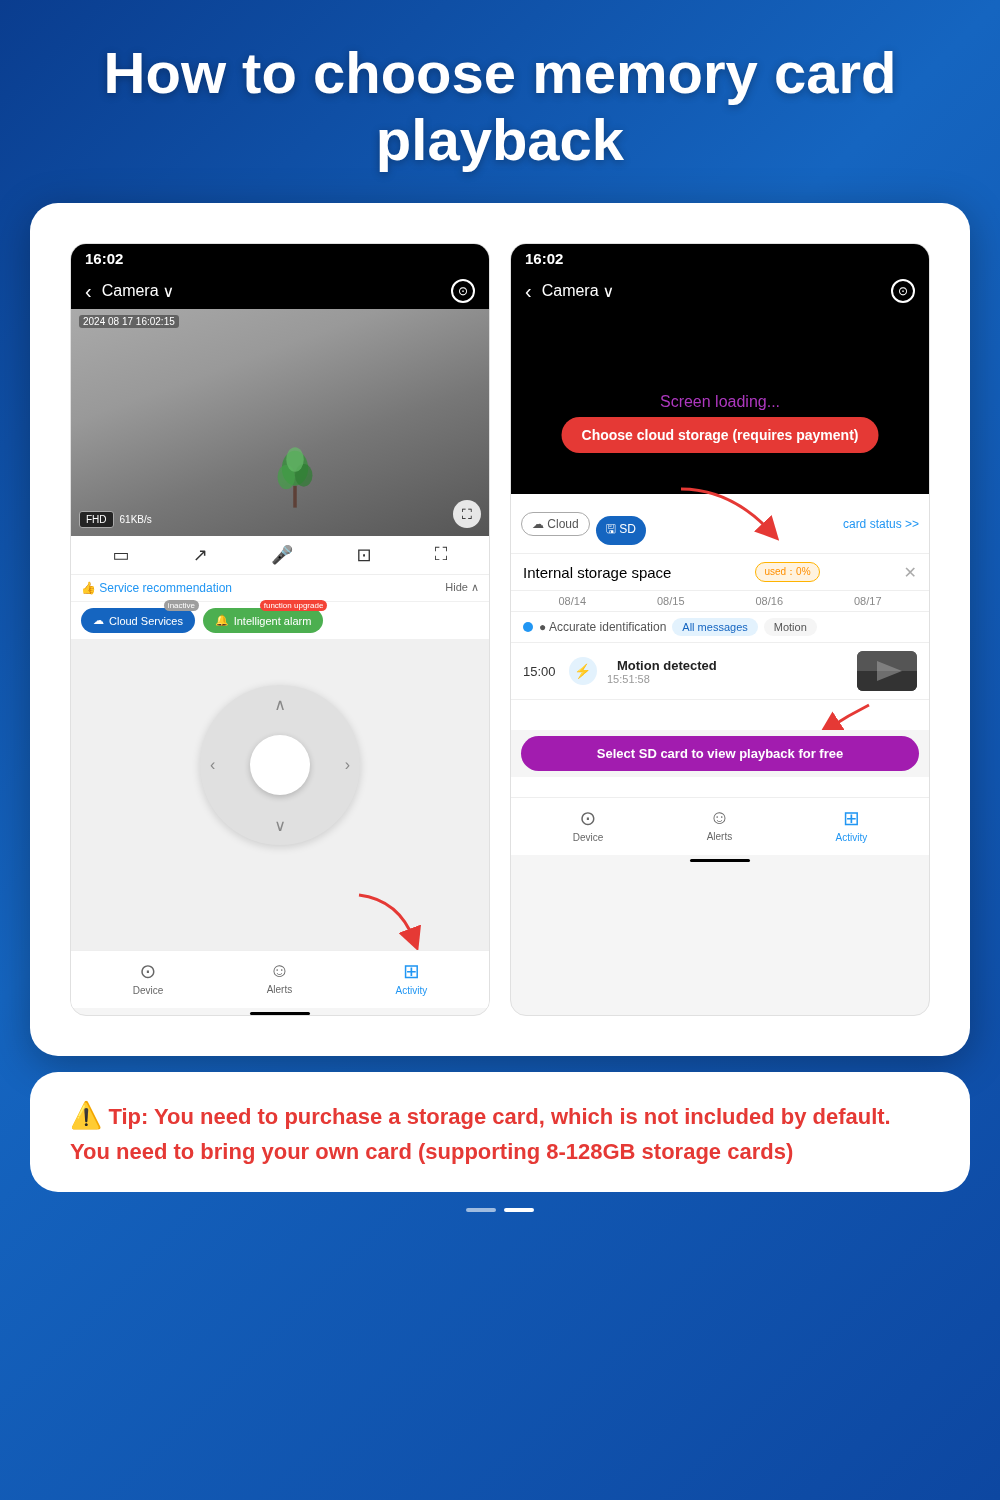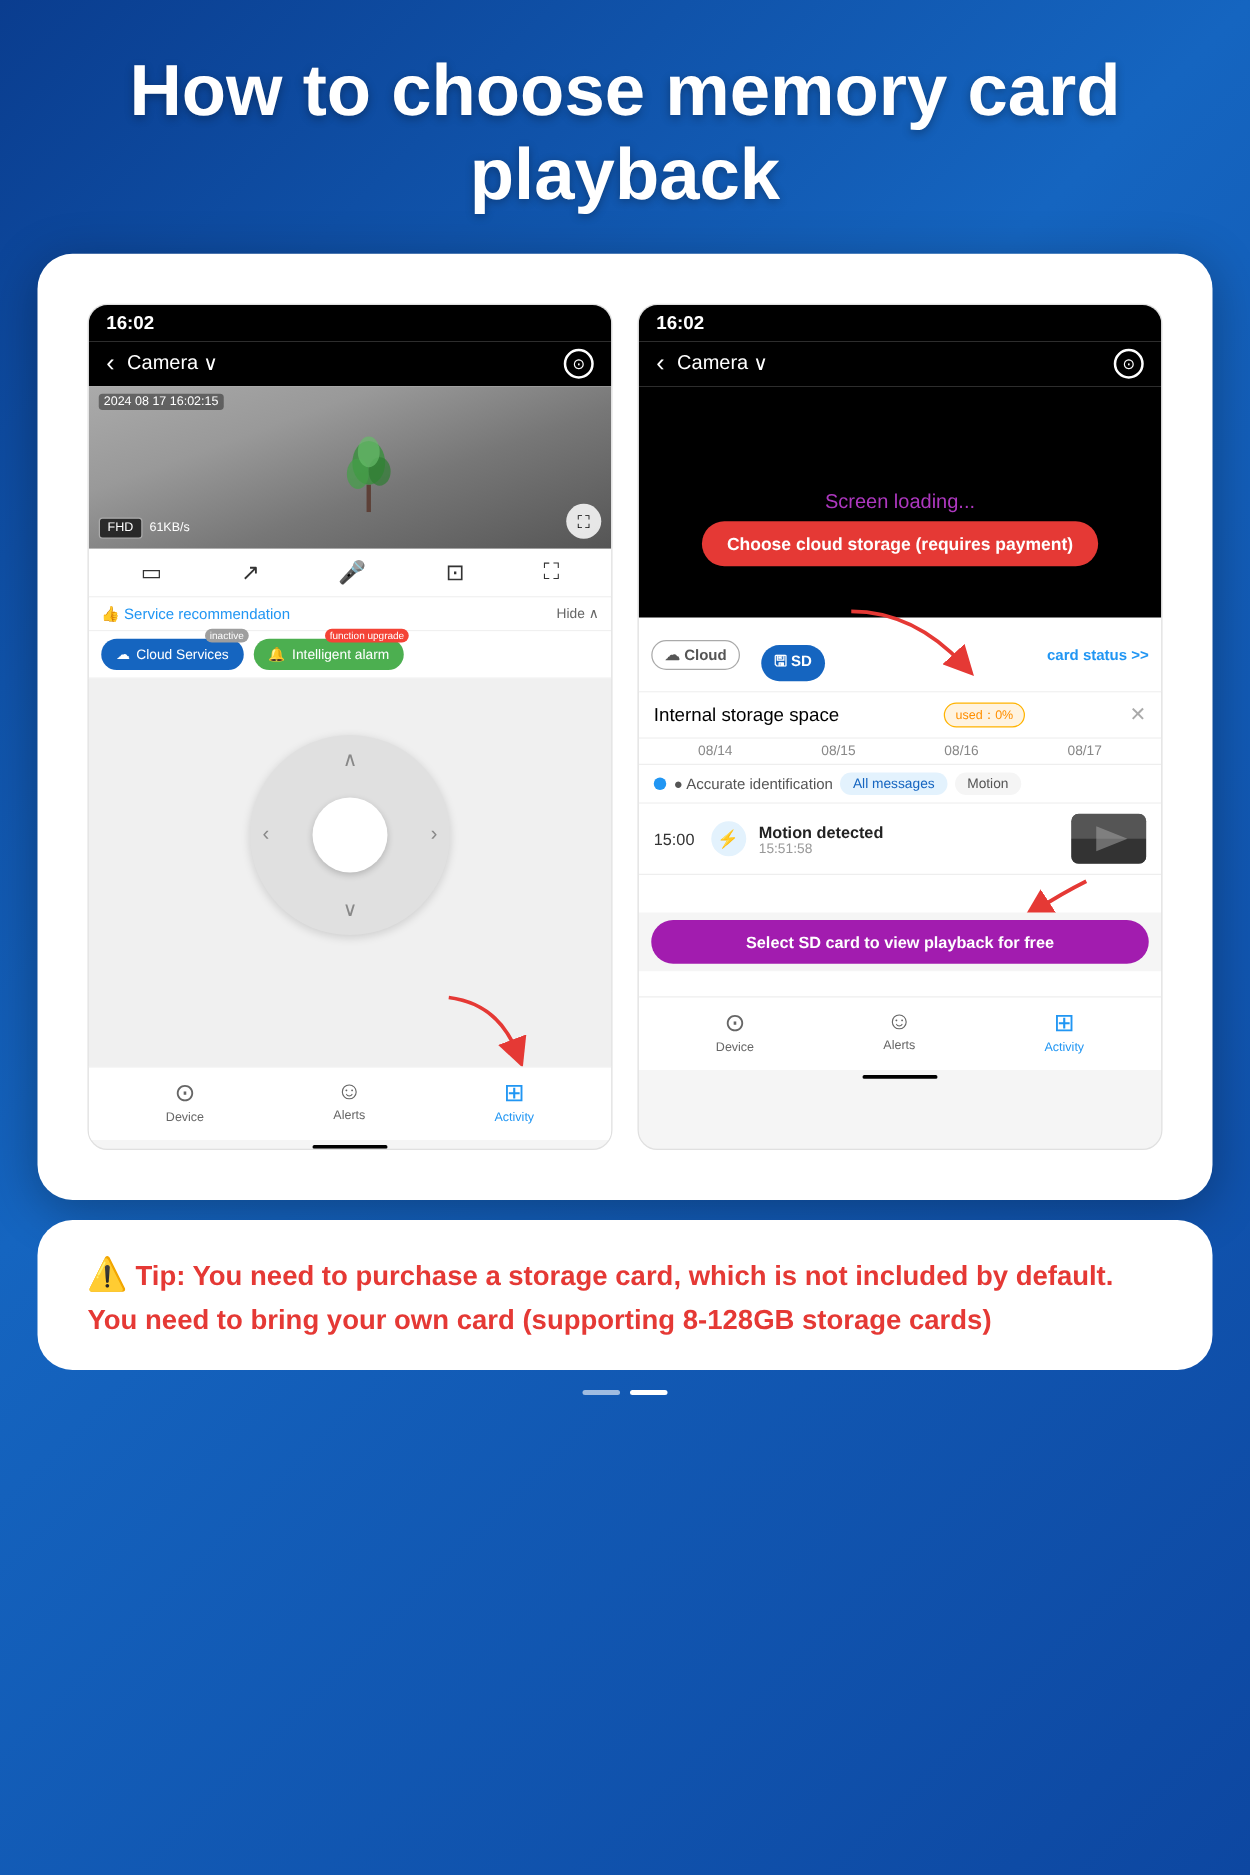--- a/index.html
+++ b/index.html
@@ -80,21 +80,21 @@
       border: 2px solid white;
       border-radius: 50%;
       display: flex;
       align-items: center;
       justify-content: center;
       font-size: 12px;
     }
 
     .camera-feed {
       background: #a21caf;
-      height: 130px;
+      height: 227px;
       position: relative;
       overflow: hidden;
     }
     .camera-feed-bg {
       width: 100%;
       height: 100%;
       background: linear-gradient(160deg, #aaa 0%, #999 30%, #777 60%, #555 100%);
     }
     .camera-timestamp {
       position: absolute;
@@ -331,23 +331,22 @@
       font-weight: 600;
       white-space: nowrap;
       z-index: 10;
     }
 
     .cloud-sd-tabs {
       background: white;
       display: flex;
       align-items: center;
       padding: 8px 10px;
-      gap: 17px;
+      gap: 6px;
       border-bottom: 1px solid #eee;
-      font-weight: bold;
     }
     .tab-cloud {
       border: 1px solid #aaa;
       border-radius: 15px;
       padding: 4px 10px;
       font-size: 12px;
       color: #555;
       display: flex;
       align-items: center;
       gap: 3px;
@@ -489,20 +488,21 @@
       font-size: 14px;
       flex-shrink: 0;
     }
     .event-info {
       flex: 1;
     }
     .event-title {
       font-size: 13px;
       font-weight: 600;
       color: #222;
+      margin-left: 10px;
     }
     .event-subtitle {
       font-size: 11px;
       color: #999;
     }
     .event-thumb {
       width: 60px;
       height: 40px;
       background: linear-gradient(135deg, #555 0%, #888 100%);
       border-radius: 6px;

